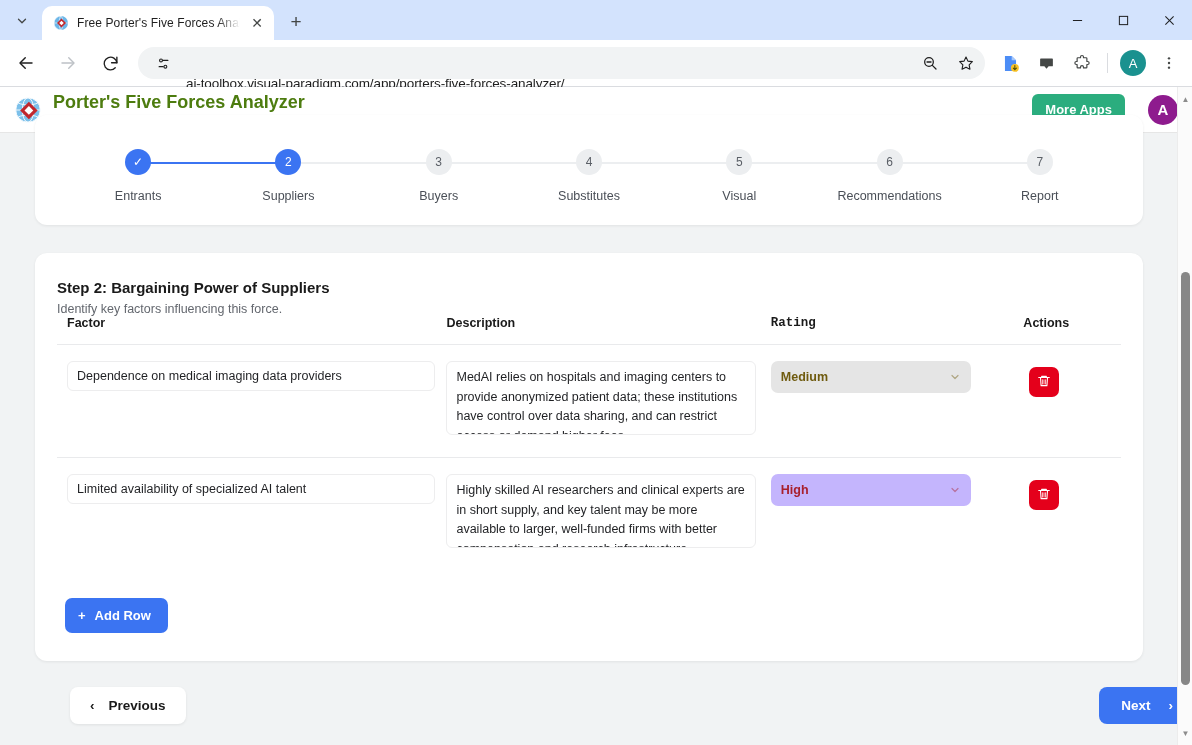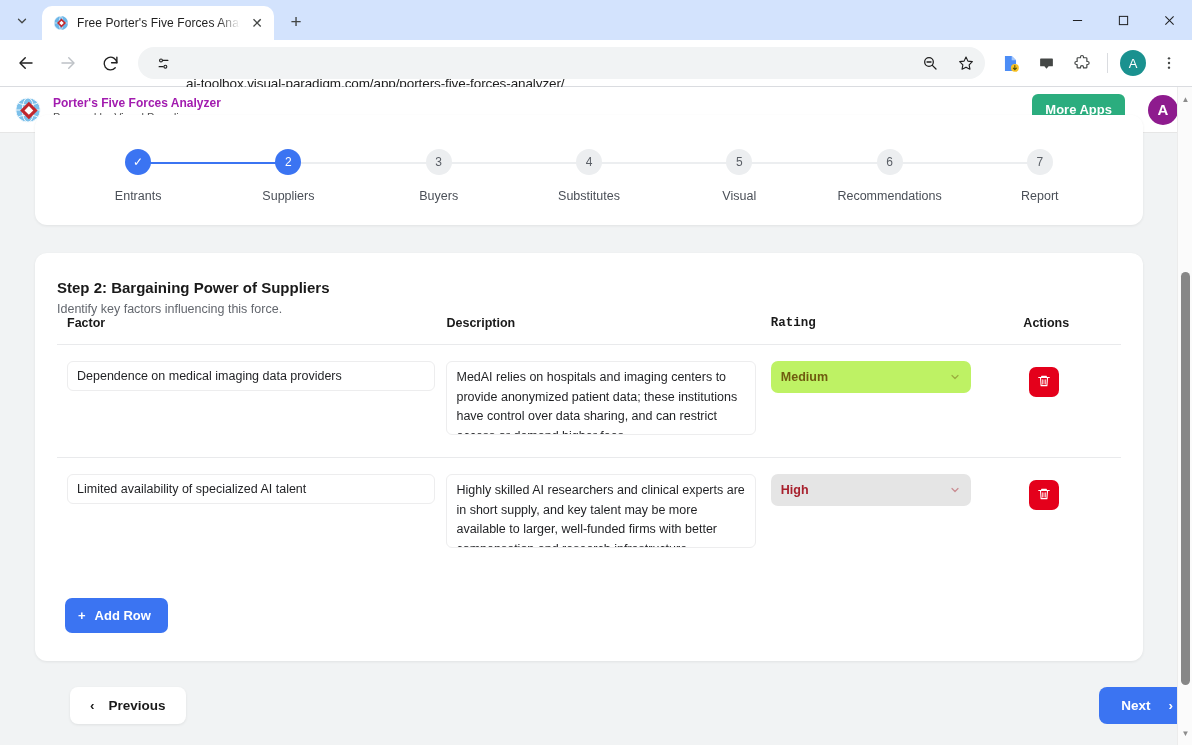--- a/index.html
+++ b/index.html
@@ -92,21 +92,21 @@
   .viewport {
     position: relative; width: 1192px; height: 658px;
     background: #f1f3f4; overflow: hidden;
   }
   .app-header {
     height: 46px; background: #fff; border-bottom: 1px solid #e6e6e6;
     display: flex; align-items: center; padding: 0 14px; gap: 11px;
   }
   .logo { width: 28px; height: 28px; flex: 0 0 28px; }
   .brand-text { flex: 1; }
-  .brand-title { font-size: 12px; font-weight: bold; color: #a21caf; line-height: 1.2; }
+  .brand-title { font-size: 18px; font-weight: bold; color: #4d7c0f; line-height: 1.2; }
   .brand-sub { font-size: 11px; color: #555; margin-top: 1px; }
   .brand-sub a { color: #555; text-decoration: underline; }
   .more-apps {
     background: #2bad7e; color: #fff; font-size: 13px; font-weight: bold;
     border: none; border-radius: 6px; padding: 8px 13px; cursor: pointer;
   }
   .avatar-app {
     width: 30px; height: 30px; border-radius: 50%; background: #8e1b8e;
     color: #fff; font-size: 15px; font-weight: bold;
     display: flex; align-items: center; justify-content: center;
@@ -176,22 +176,22 @@
     outline: none; overflow: hidden;
   }
   .rating-select {
     width: 200px; height: 32px; border-radius: 7px; border: none;
     font-size: 12.5px; font-weight: bold; padding: 0 10px;
     font-family: "Liberation Sans", sans-serif; cursor: pointer;
     -webkit-appearance: none; appearance: none;
     display: flex; align-items: center; position: relative;
   }
   .rating-select .chev { position: absolute; right: 10px; top: 10px; opacity: .45; }
-  .rating-medium { background: #bef264; color: #6f5b0f; }
-  .rating-high   { background: #e5e5e5; color: #a8202d; align-items: center; }
+  .rating-medium { background: #e5e5e5; color: #6f5b0f; }
+  .rating-high   { background: #c4b5fd; color: #a8202d; align-items: center; }
   .del-btn {
     width: 30px; height: 30px; border-radius: 7px; background: #e4001b;
     border: none; display: flex; align-items: center; justify-content: center;
     cursor: pointer; margin-left: 6px; margin-top: 6px;
   }
   .add-row {
     margin-top: 28px; margin-left: 8px; background: #3b74f2; color: #fff;
     border: none; border-radius: 7px; padding: 10px 17px 10px 13px;
     font-size: 13px; font-weight: bold; cursor: pointer;
     display: inline-flex; align-items: center; gap: 9px;

